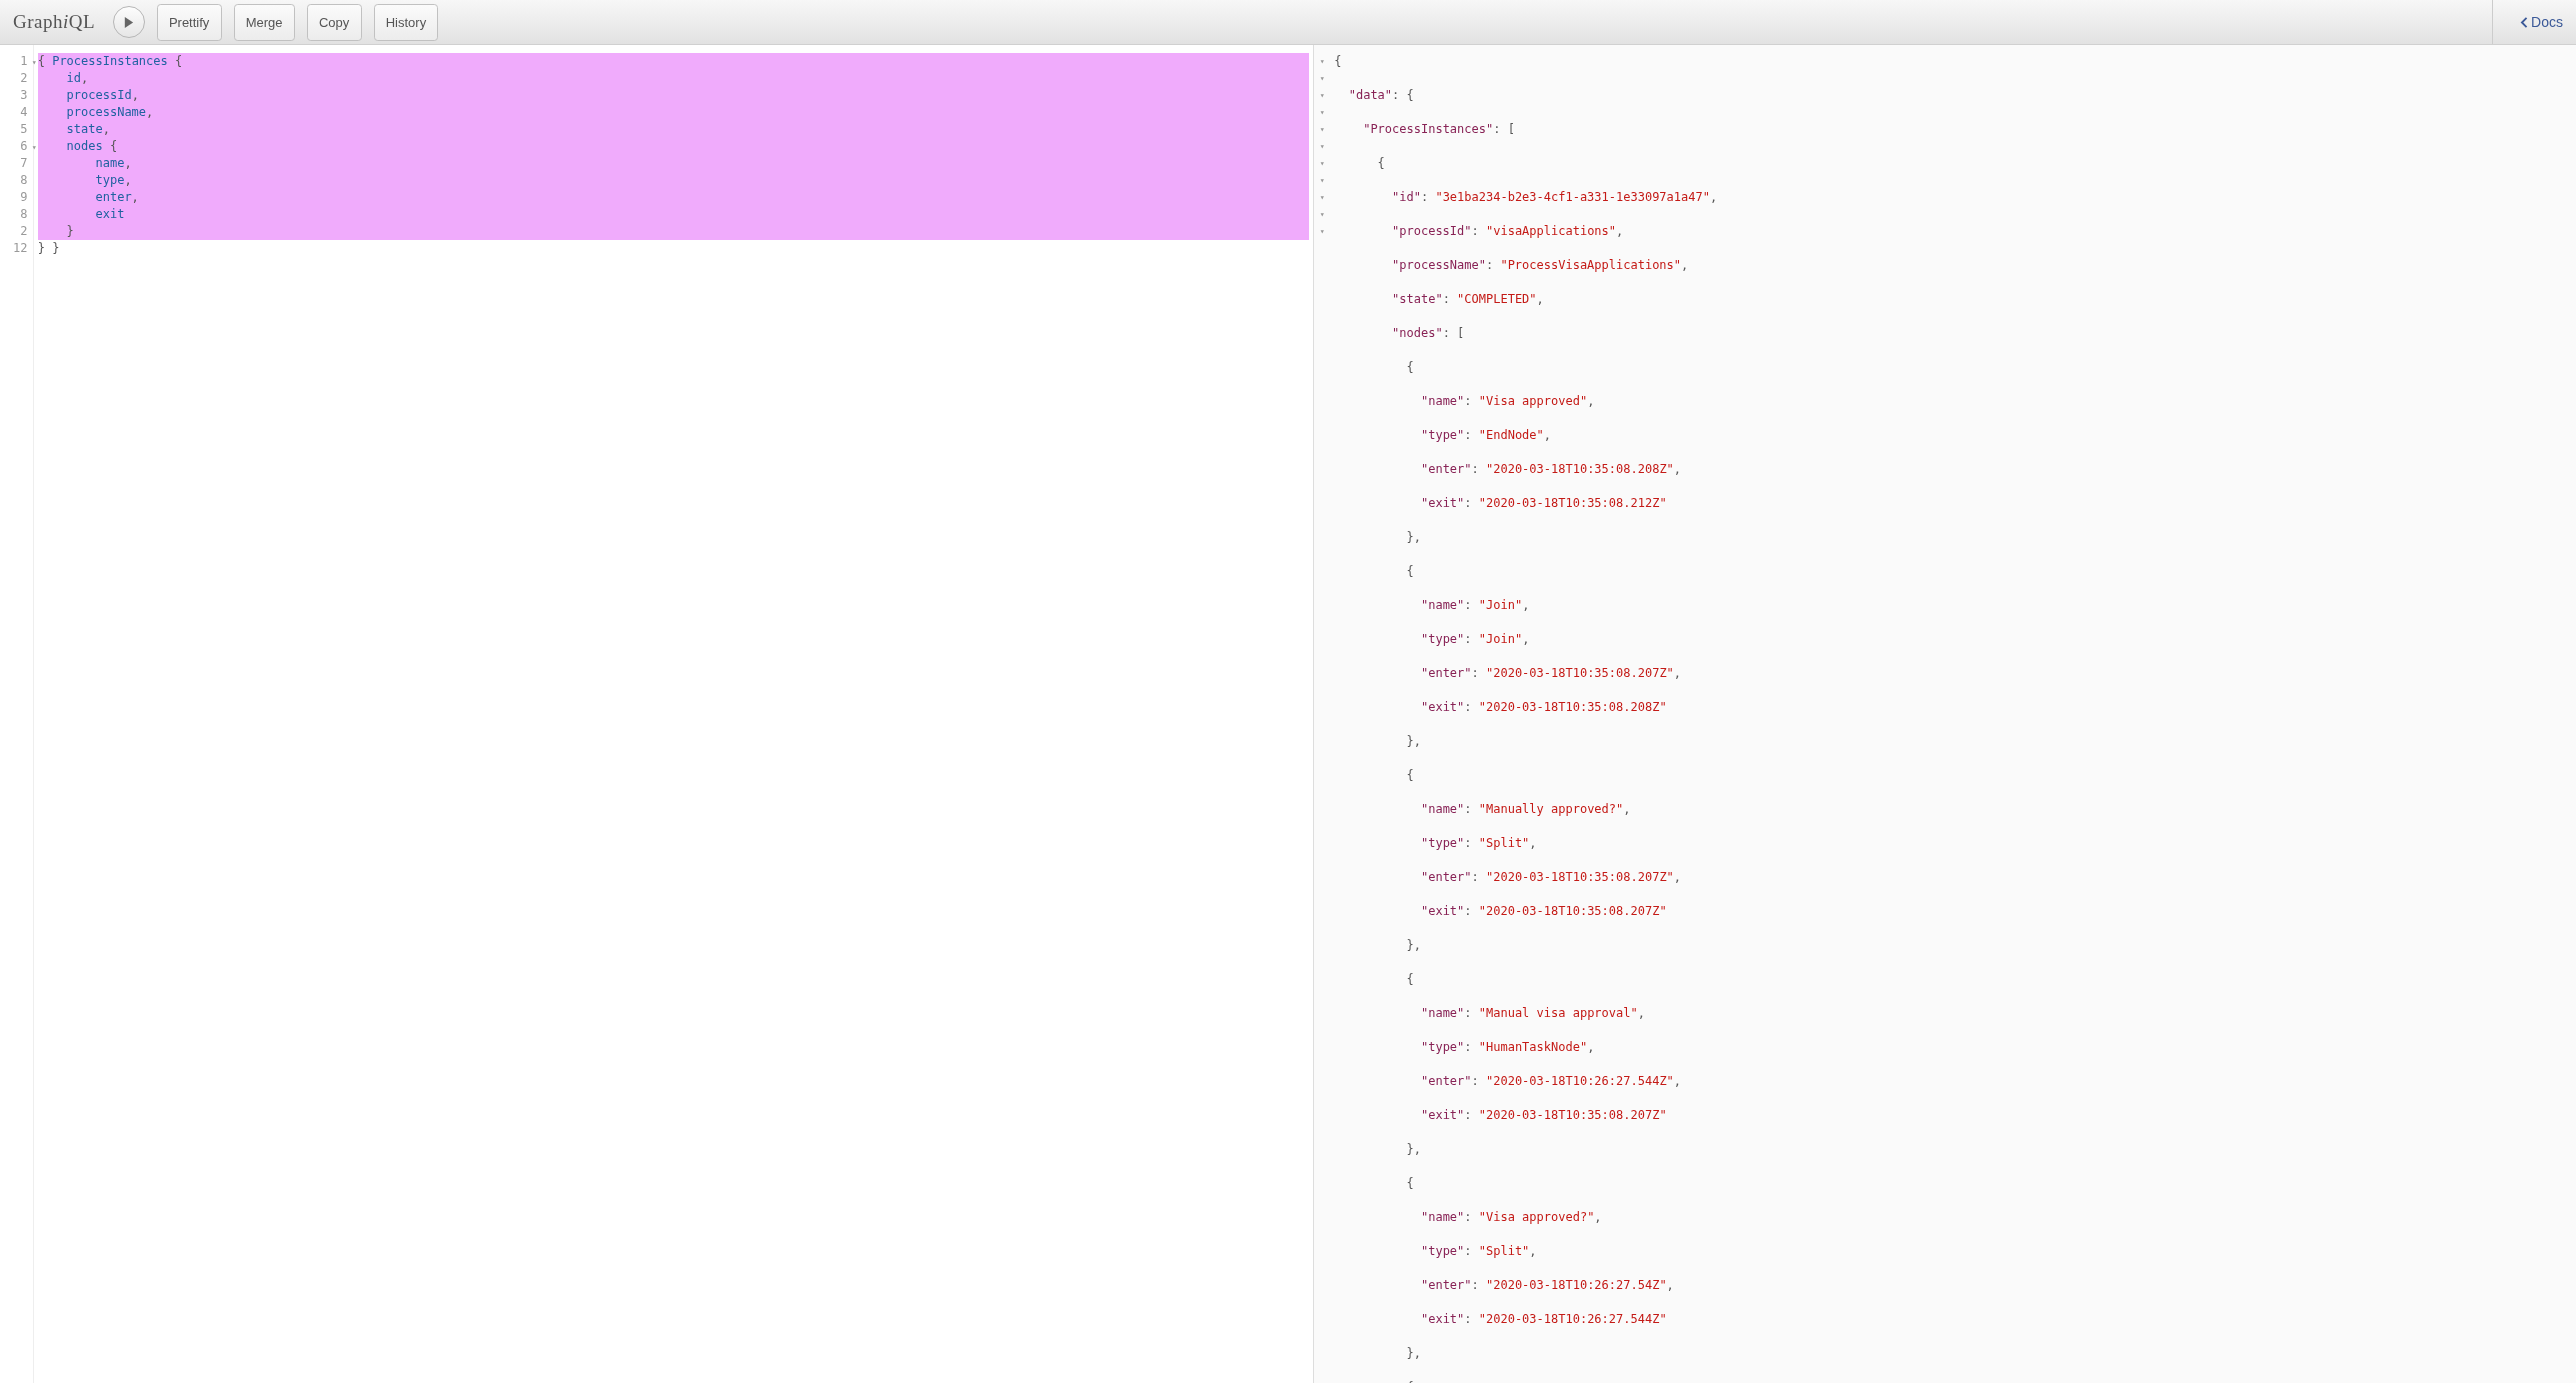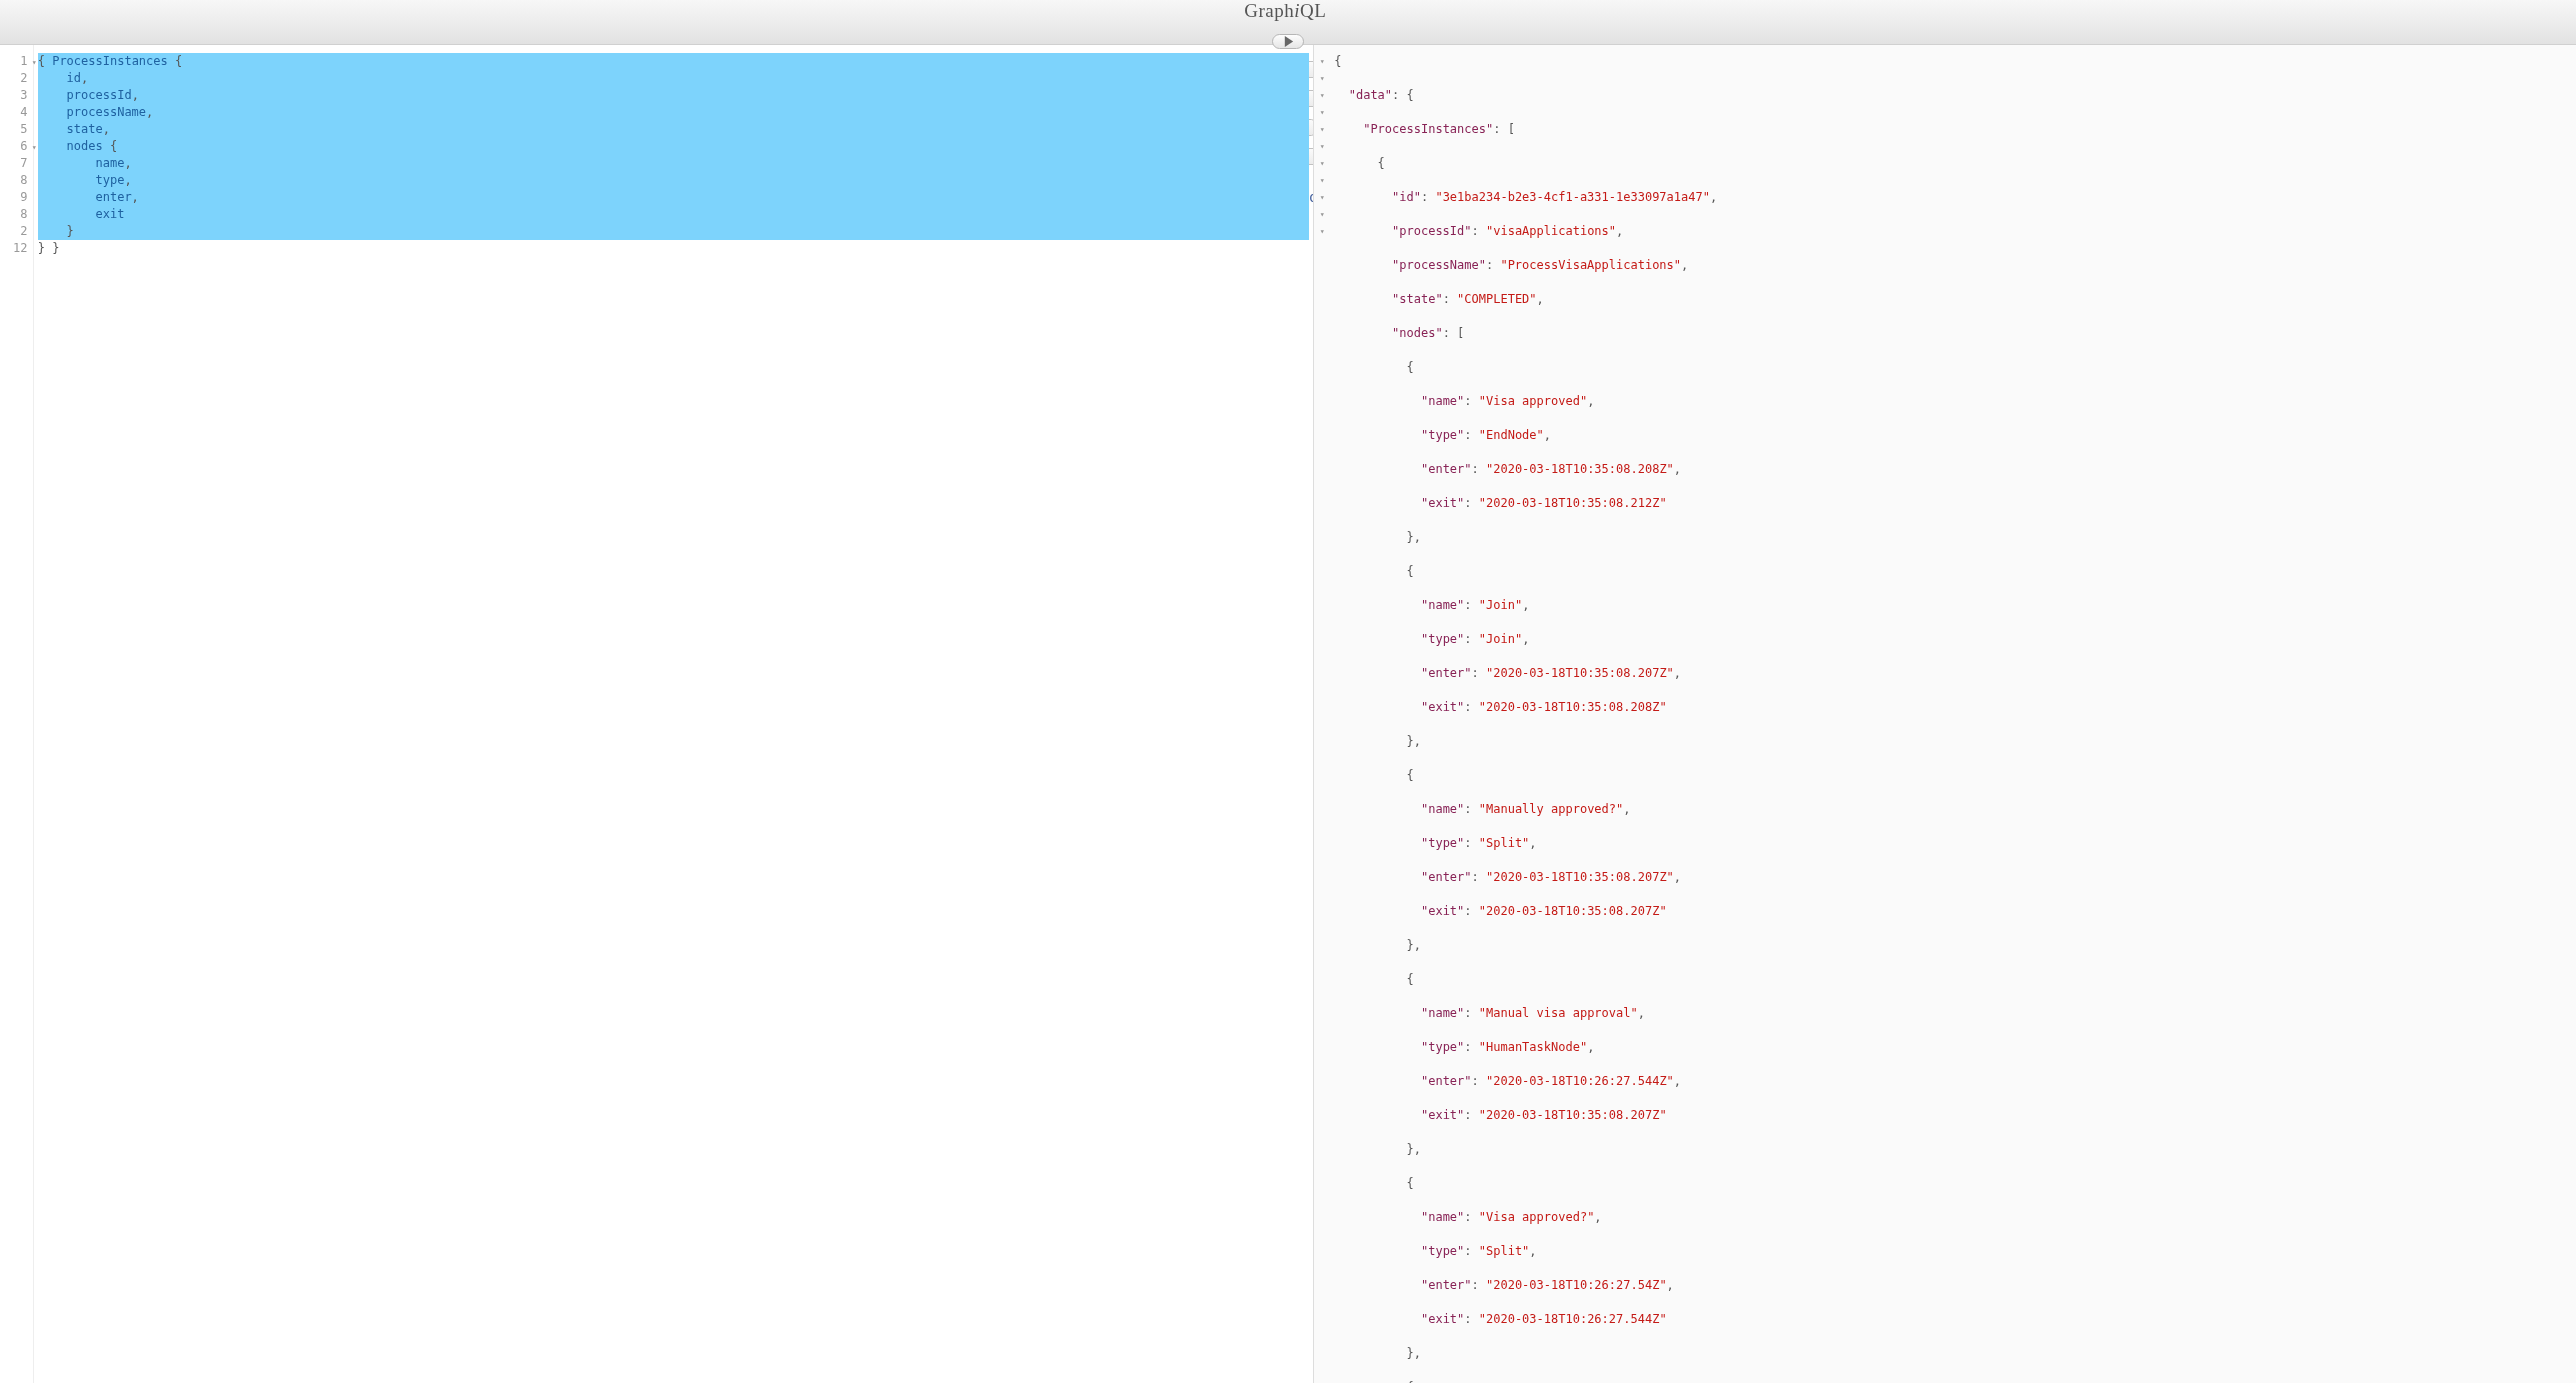--- a/index.html
+++ b/index.html
@@ -11,21 +11,20 @@
       height: 100vh;
     }
     .topBar {
       display: flex;
       align-items: center;
       height: 45px;
       background: linear-gradient(#f7f7f7, #e2e2e2);
       border-bottom: 0.9px solid #d0d0d0;
       padding: 0 13px;
       gap: 12px;
-      flex-direction: column;
     }
     .logo {
       font-family: Georgia, serif;
       font-size: 19px;
       color: #555;
       letter-spacing: 0.5px;
       margin-right: 5.6px;
     }
     .logo em { font-style: italic; }
     .execute-button {
@@ -107,21 +106,21 @@
     }
     .code {
       flex: 1;
       padding: 7.5px 3.7px;
       font-family: "Menlo", "Monaco", monospace;
       font-size: 12px;
       line-height: 17px;
       white-space: pre;
     }
     .code-line { display: block; min-height: 17px; }
-    .highlighted .code-line.sel { background: #7dd3fc; }
+    .highlighted .code-line.sel { background: #f0abfc; }
     .highlighted .code-line { background: #d0d6f2; }
     .highlighted .code-line.nosel { background: transparent; }
     .tok-field { color: #1f61a0; }
     .tok-brace { color: #555; }
     .tok-punct { color: #555; }
     .json-key { color: #882255; }
     .json-str { color: #c41a16; }
     .json-punct { color: #555; }
     .variable-editor {
       height: 26px;

